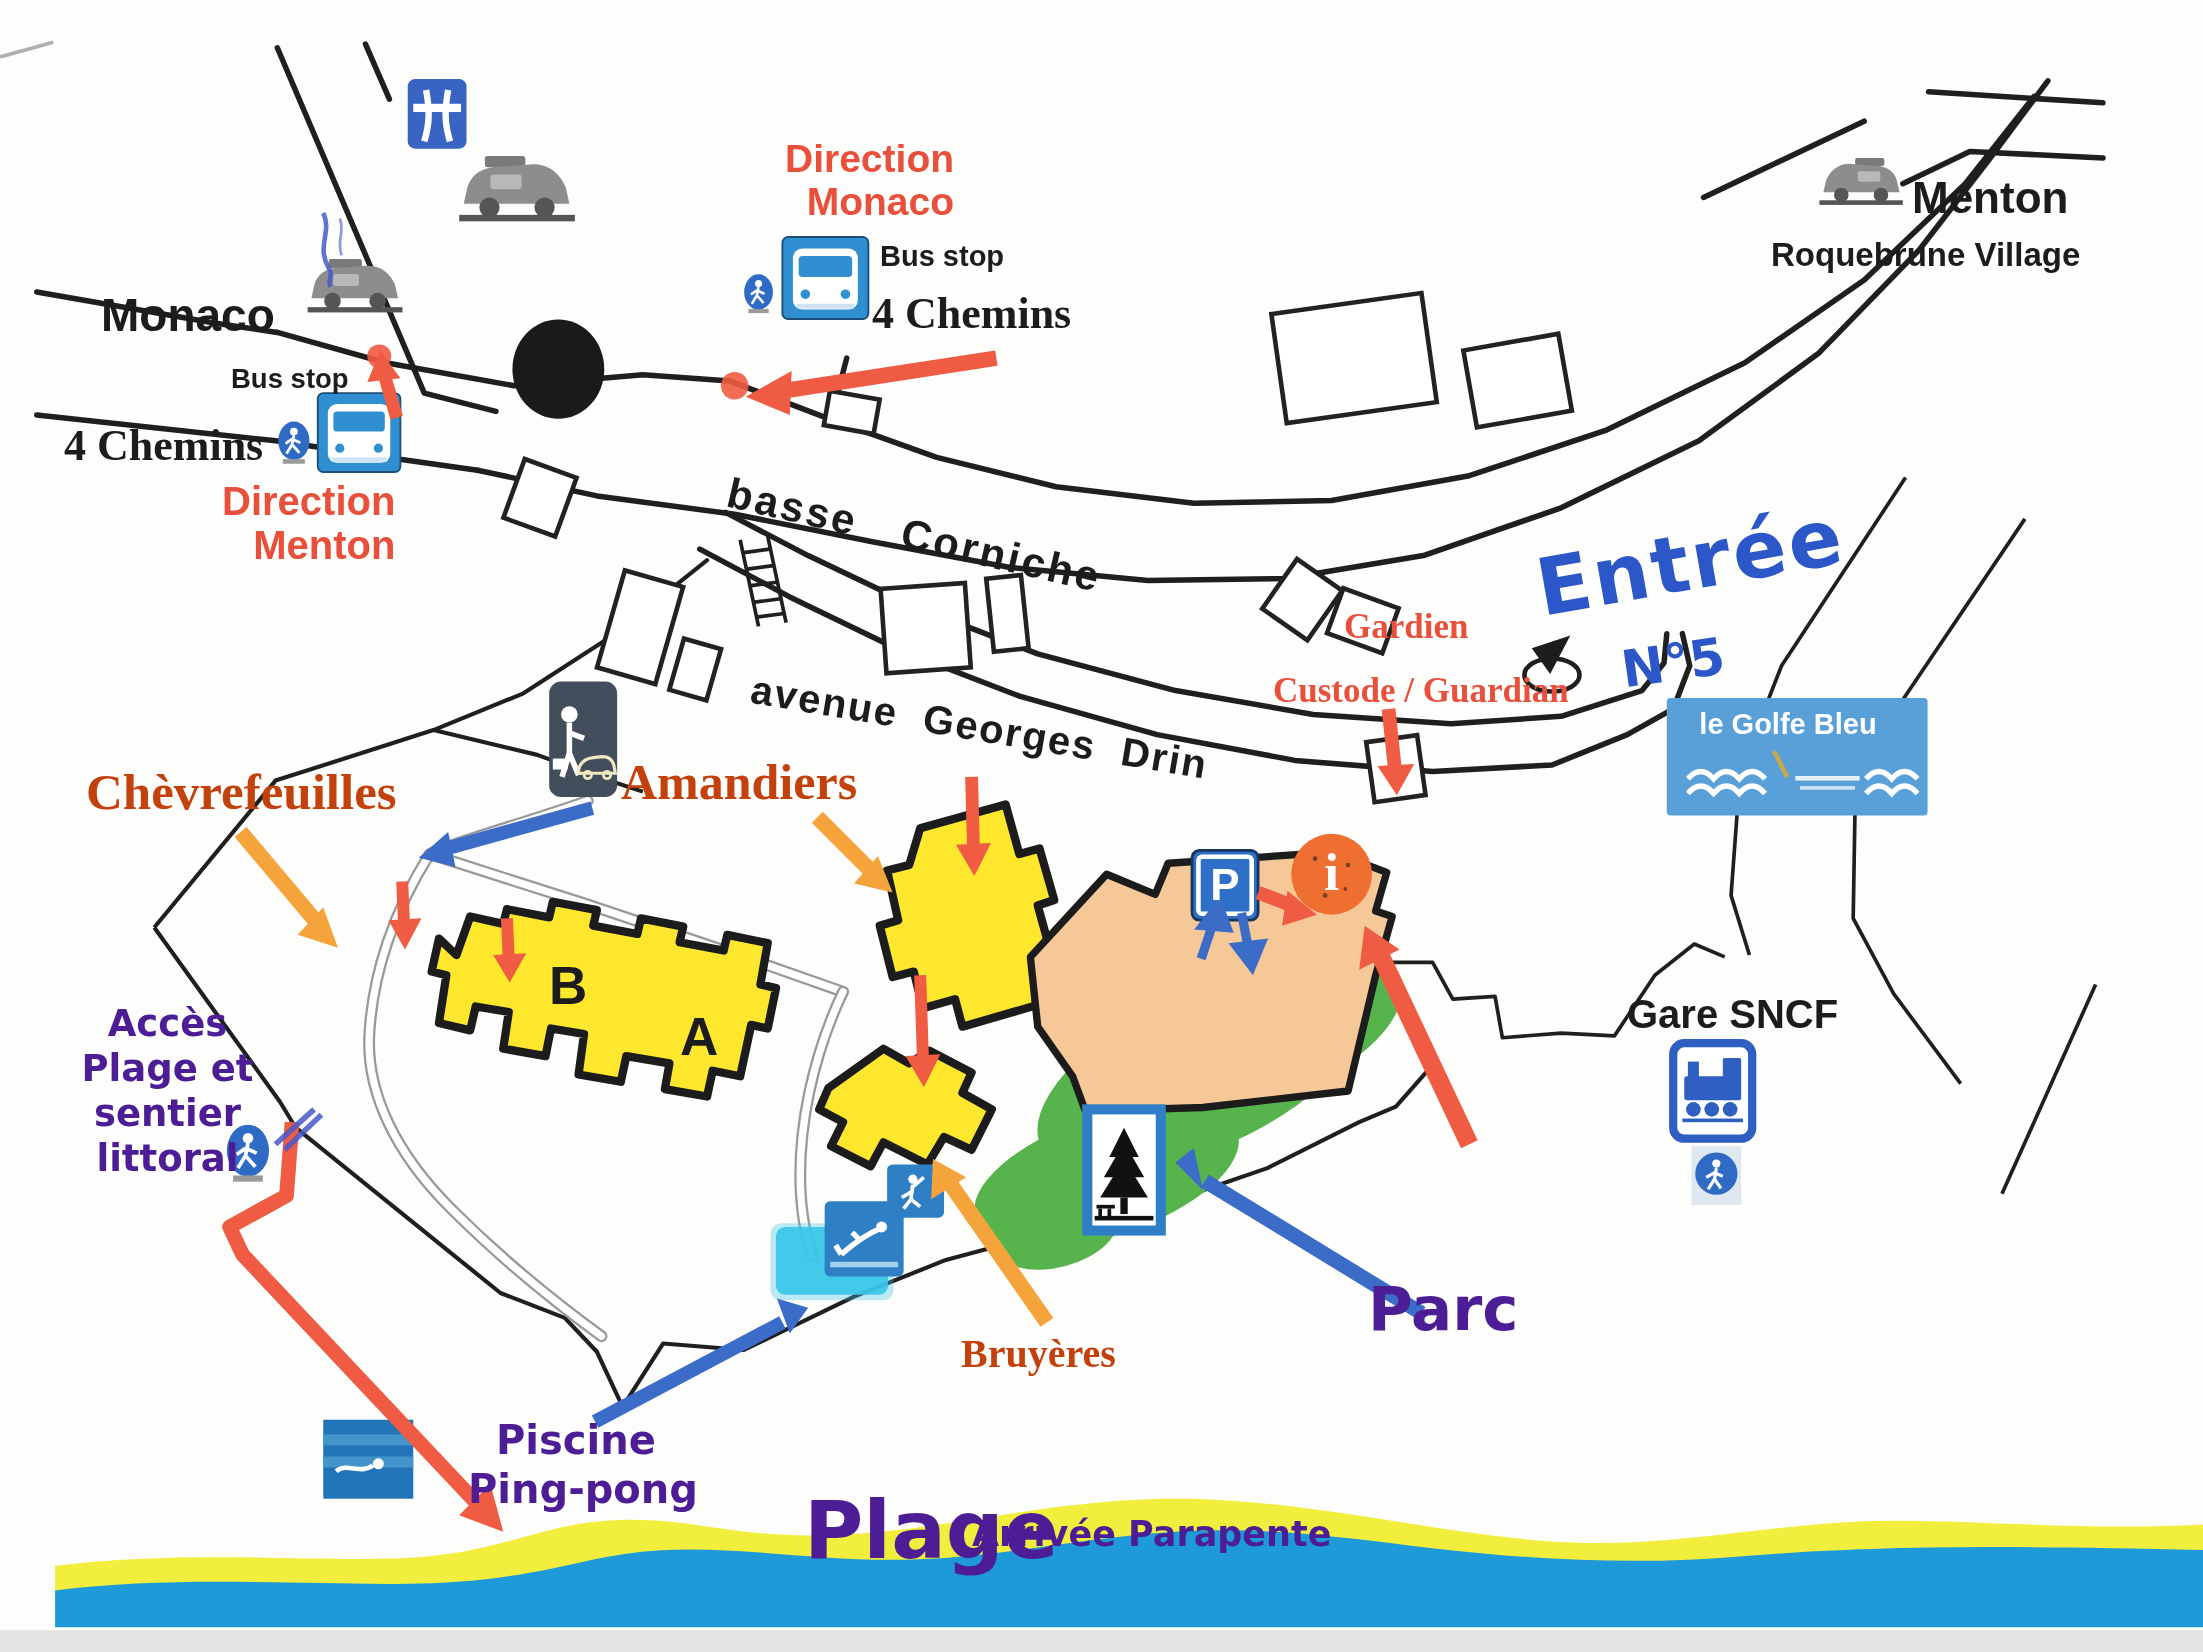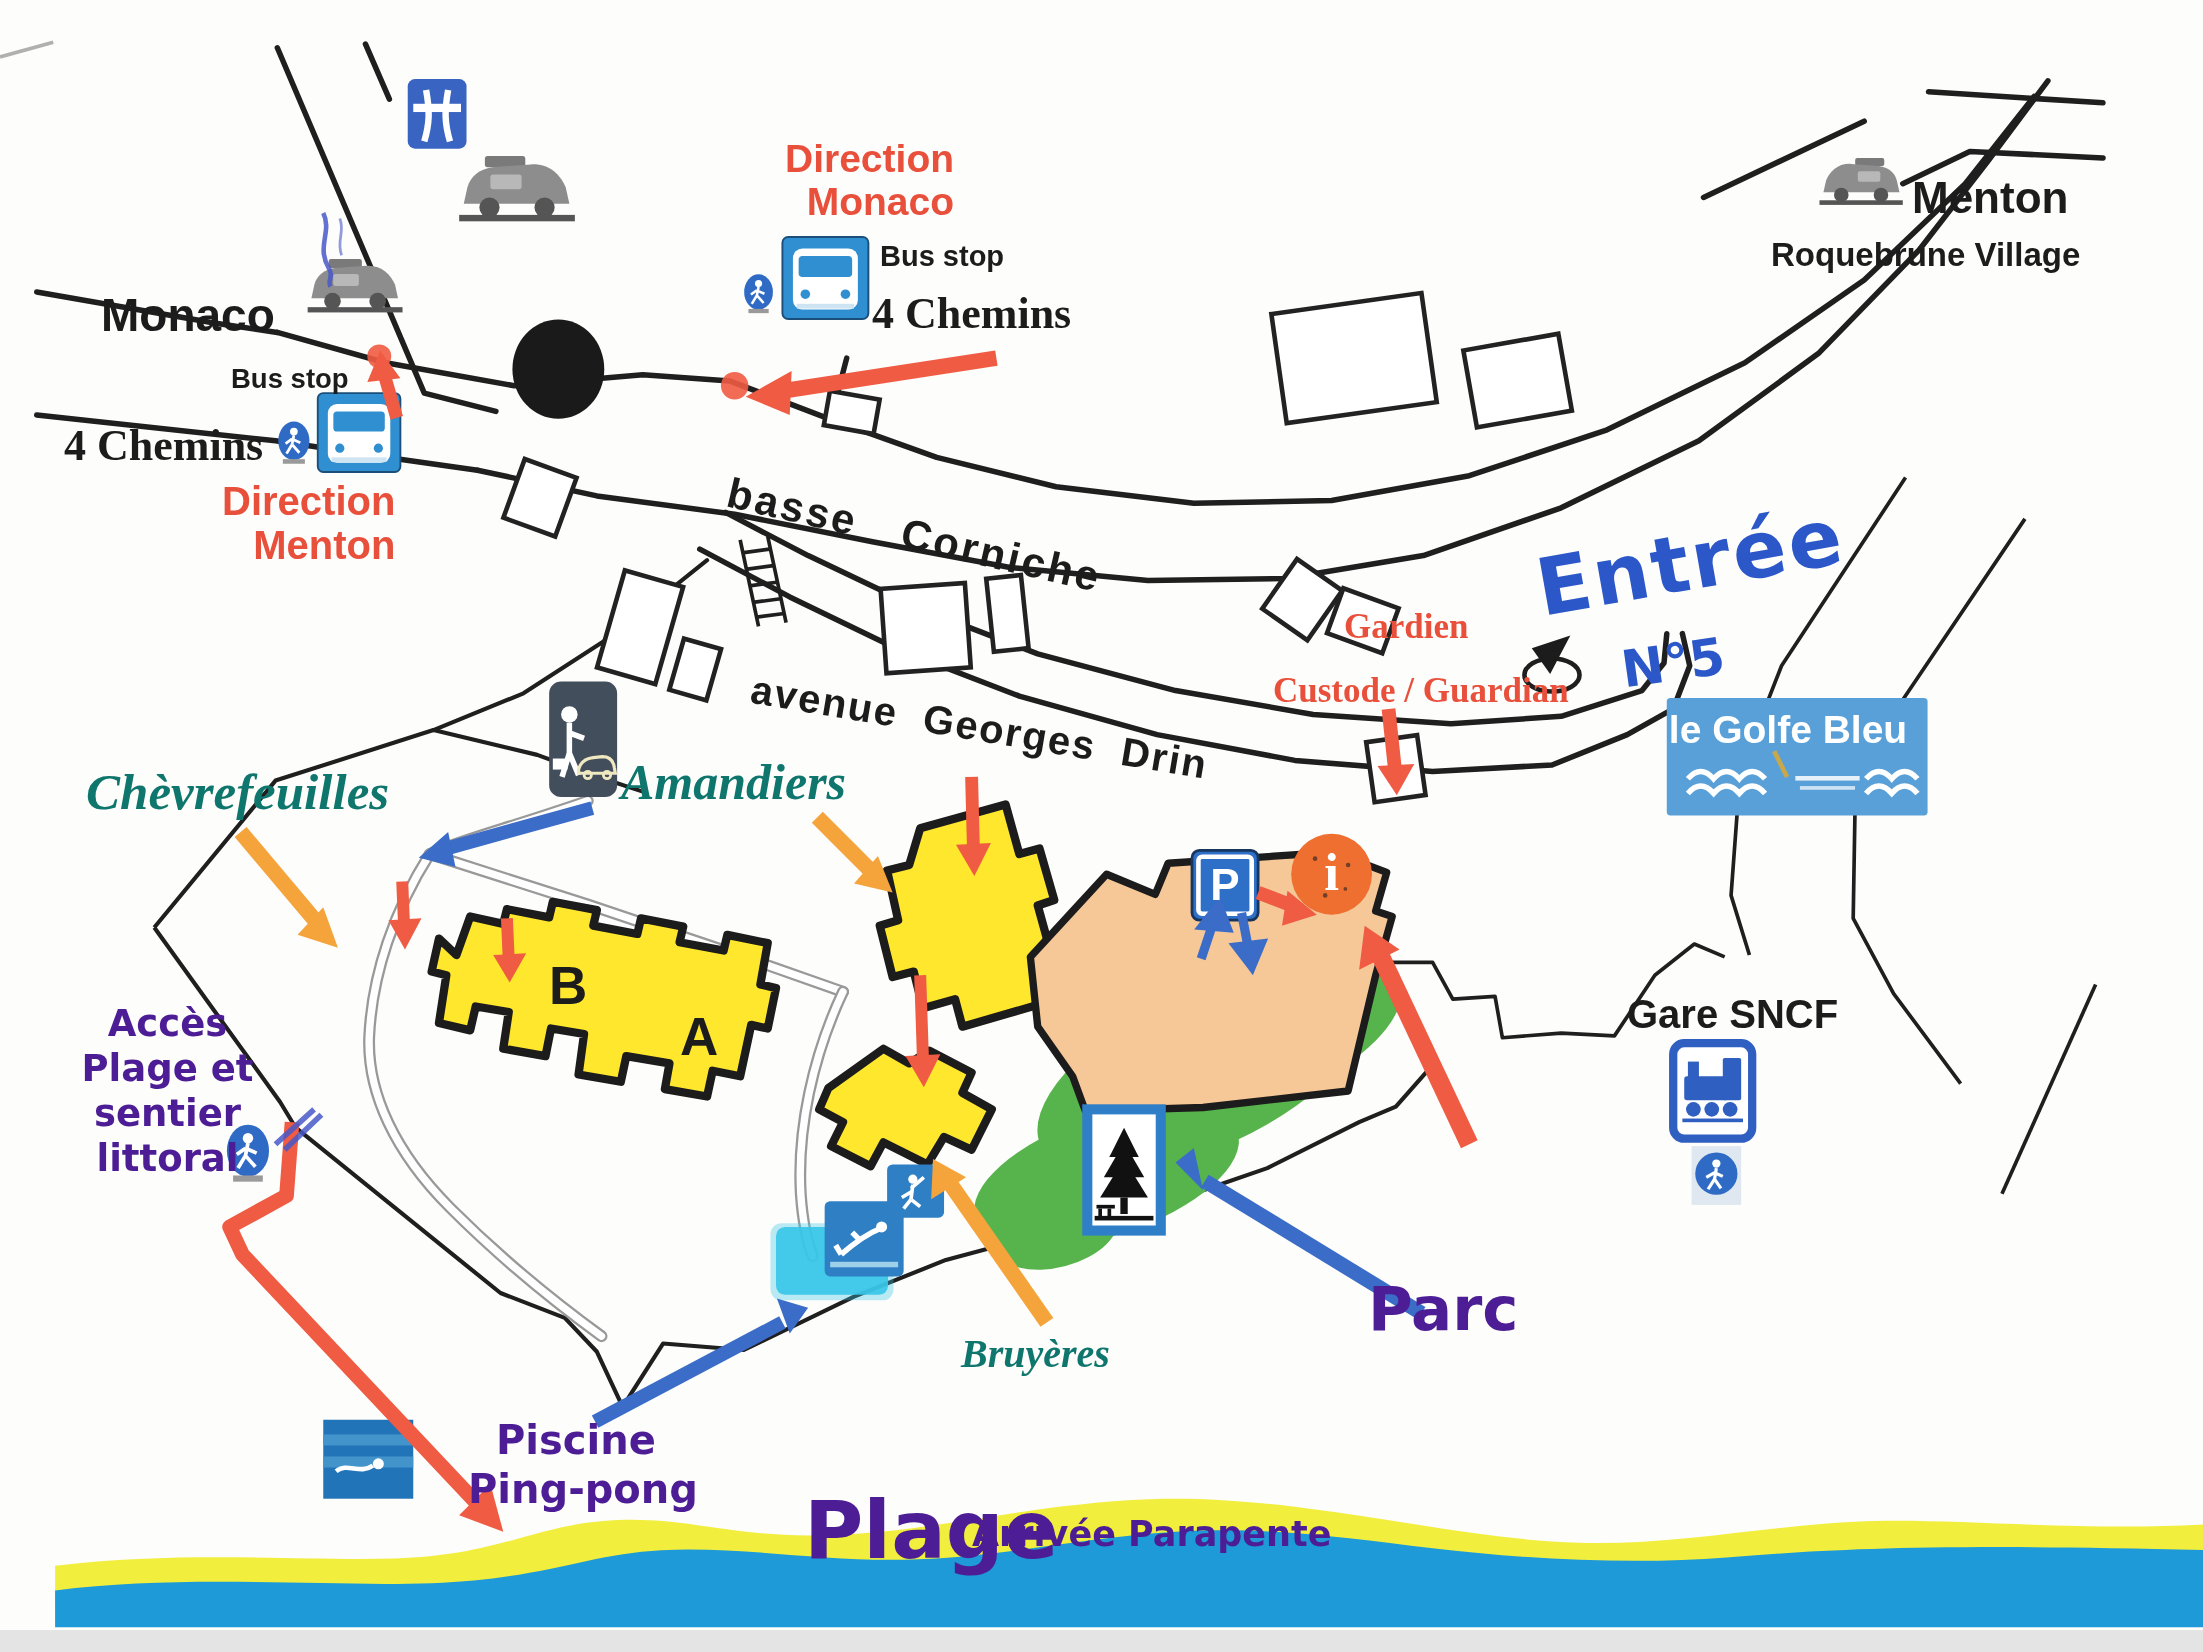--- a/index.html
+++ b/index.html
@@ -5,21 +5,21 @@
   html,body{margin:0;padding:0;background:#ffffff;}
   #page{position:relative;width:2204px;height:1653px;background:#fdfdfb;overflow:hidden;
         font-family:"Liberation Sans",sans-serif;}
   svg{position:absolute;left:0;top:0;}
   .lbl{position:absolute;white-space:nowrap;font-weight:bold;line-height:1.1;}
   .sans{font-family:"Liberation Sans",sans-serif;}
   .serif{font-family:"Liberation Serif",serif;}
   .comic{font-family:"DejaVu Sans",sans-serif;}
   .black{color:#1c1c1c;}
   .red{color:#e8503c;text-align:right;}
-  .orange{color:#0f766e;font-style:italic;}
+  .orange{color:#c2410c;}
   .blue{color:#4c1d95;}
   .white{color:#ffffff;}
   .ctr{text-align:center;}
 </style>
 </head>
 <body>
 
 <div id="page">
 
 <svg width="2204" height="1653" viewBox="0 0 2400 1800">
@@ -319,21 +319,21 @@
 </div>
 
 <div class="lbl sans black" style="left:733px;top:470px;font-size:42px;letter-spacing:2.8px;word-spacing:31px;transform:rotate(13deg);transform-origin:left top;">basse Corniche</div>
 <div class="lbl sans black" style="left:755px;top:667px;font-size:40px;letter-spacing:1.8px;word-spacing:13px;transform:rotate(9.5deg);transform-origin:left top;">avenue Georges Drin</div>
 
 <div class="lbl serif red" style="left:1344px;top:608px;font-size:35px;">Gardien</div>
 <div class="lbl serif red" style="left:1273px;top:672px;font-size:35px;">Custode / Guardian</div>
 
 <div class="lbl comic" style="left:1530px;top:547px;font-size:79px;color:#2b57c8;transform:rotate(-10deg);transform-origin:left top;letter-spacing:2.8px;">Entrée</div>
 <div class="lbl comic" style="left:1618px;top:643px;font-size:51px;color:#2b57c8;transform:rotate(-8deg);transform-origin:left top;">N°5</div>
-<div class="lbl sans white ctr" style="left:1667px;top:709px;width:242px;font-size:39px;">le Golfe Bleu</div>
+<div class="lbl sans white ctr" style="left:1667px;top:709px;width:242px;font-size:29px;">le Golfe Bleu</div>
 
 <div class="lbl serif orange" style="left:86px;top:764px;font-size:51px;">Chèvrefeuilles</div>
 <div class="lbl serif orange" style="left:621px;top:755px;font-size:50px;">Amandiers</div>
 <div class="lbl serif orange" style="left:961px;top:1332px;font-size:40px;">Bruyères</div>
 
 <div class="lbl sans black" style="left:549px;top:957px;font-size:53px;">B</div>
 <div class="lbl sans black" style="left:680px;top:1008px;font-size:53px;">A</div>
 
 <div class="lbl sans white" style="left:1192px;top:850px;width:66px;height:70px;font-size:44px;display:flex;align-items:center;justify-content:center;">P</div>
 <div class="lbl serif white" style="left:1291px;top:830px;width:81px;height:84px;font-size:53px;display:flex;align-items:center;justify-content:center;">i</div>

